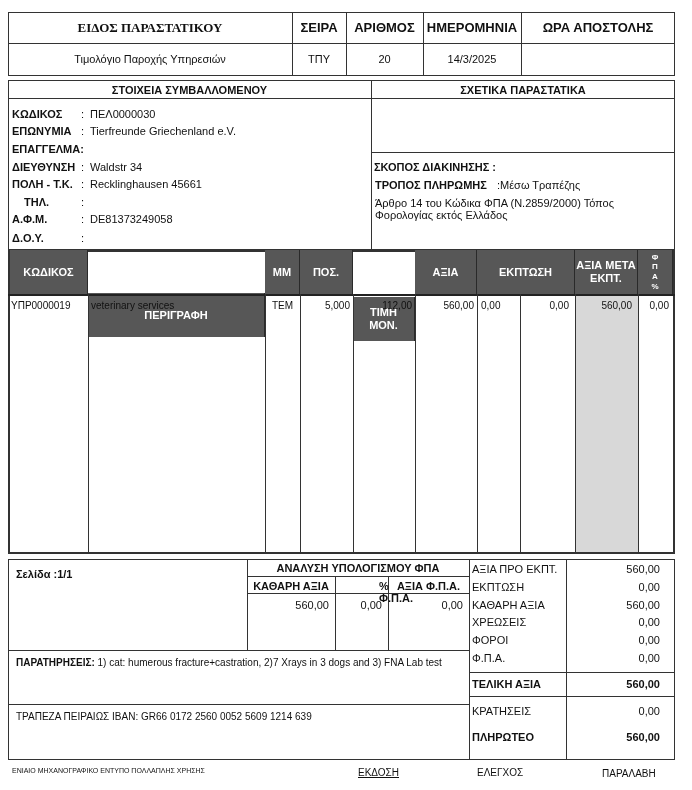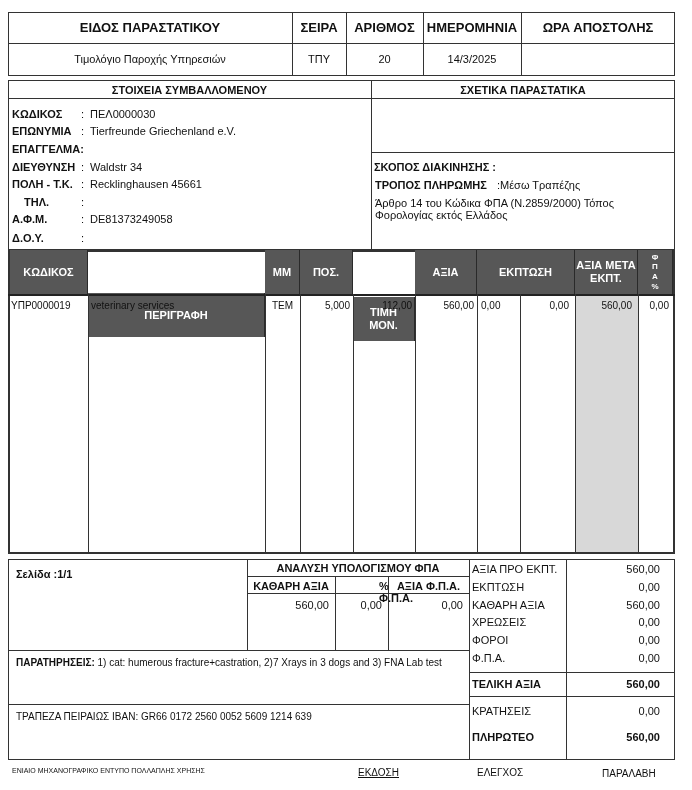--- a/index.html
+++ b/index.html
@@ -36,21 +36,21 @@
 </head>
 <body>
 
 <div class="box" style="left:8px; top:12px; width:667px; height:64px;"></div>
 <div class="hline" style="left:8px; top:43px; width:667px;"></div>
 <div class="vline" style="left:292px; top:12px; height:64px;"></div>
 <div class="vline" style="left:346px; top:12px; height:64px;"></div>
 <div class="vline" style="left:423px; top:12px; height:64px;"></div>
 <div class="vline" style="left:521px; top:12px; height:64px;"></div>
 
-<div class="hdr-cell hdr-title" style="left:8px; top:12px; width:284px; height:31px;">ΕΙΔΟΣ ΠΑΡΑΣΤΑΤΙΚΟΥ</div>
+<div class="hdr-cell hdr-title" style="left:8px; top:12px; width:284px; height:31px;font-family:Liberation Serif, serif;">ΕΙΔΟΣ ΠΑΡΑΣΤΑΤΙΚΟΥ</div>
 <div class="hdr-cell hdr-title" style="left:292px; top:12px; width:54px; height:31px;">ΣΕΙΡΑ</div>
 <div class="hdr-cell hdr-title" style="left:346px; top:12px; width:77px; height:31px;">ΑΡΙΘΜΟΣ</div>
 <div class="hdr-cell hdr-title" style="left:423px; top:12px; width:98px; height:31px;">ΗΜΕΡΟΜΗΝΙΑ</div>
 <div class="hdr-cell hdr-title" style="left:521px; top:12px; width:154px; height:31px;">ΩΡΑ ΑΠΟΣΤΟΛΗΣ</div>
 
 <div class="hdr-cell hdr-val" style="left:8px; top:43px; width:284px; height:32px;">Τιμολόγιο Παροχής Υπηρεσιών</div>
 <div class="hdr-cell hdr-val" style="left:292px; top:43px; width:54px; height:32px;">ΤΠΥ</div>
 <div class="hdr-cell hdr-val" style="left:346px; top:43px; width:77px; height:32px;">20</div>
 <div class="hdr-cell hdr-val" style="left:423px; top:43px; width:98px; height:32px;">14/3/2025</div>
 <div class="hdr-cell hdr-val" style="left:521px; top:43px; width:154px; height:32px;"></div>

